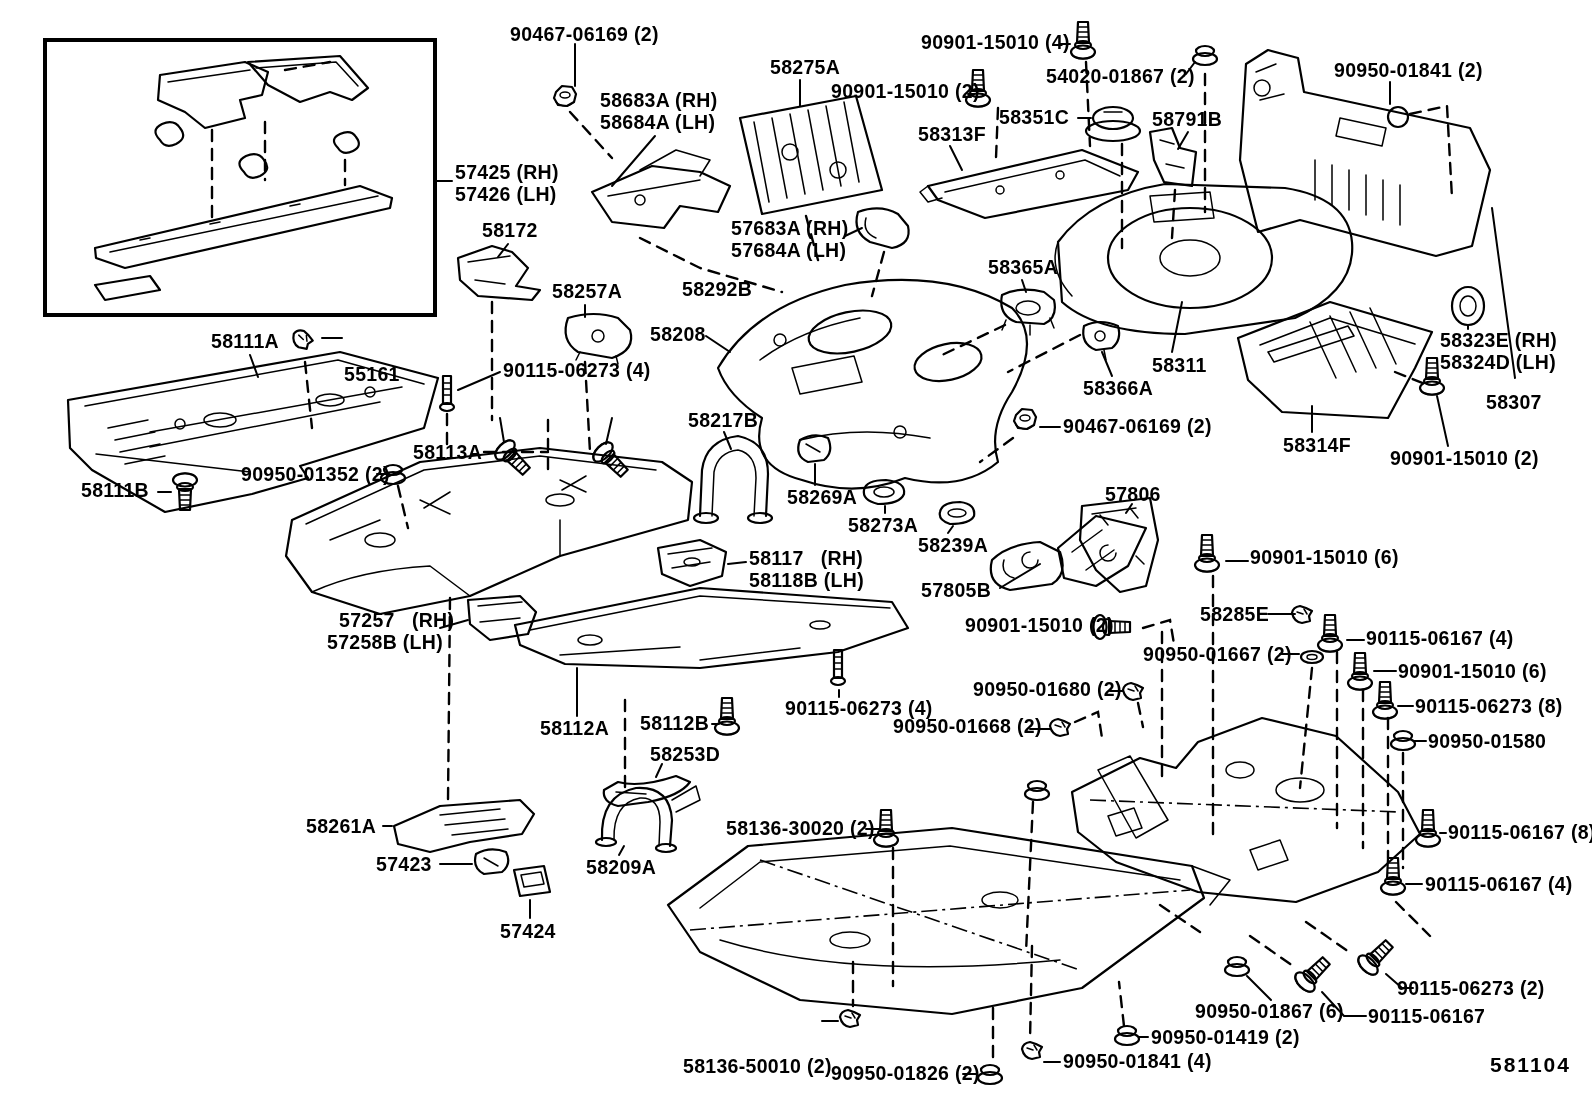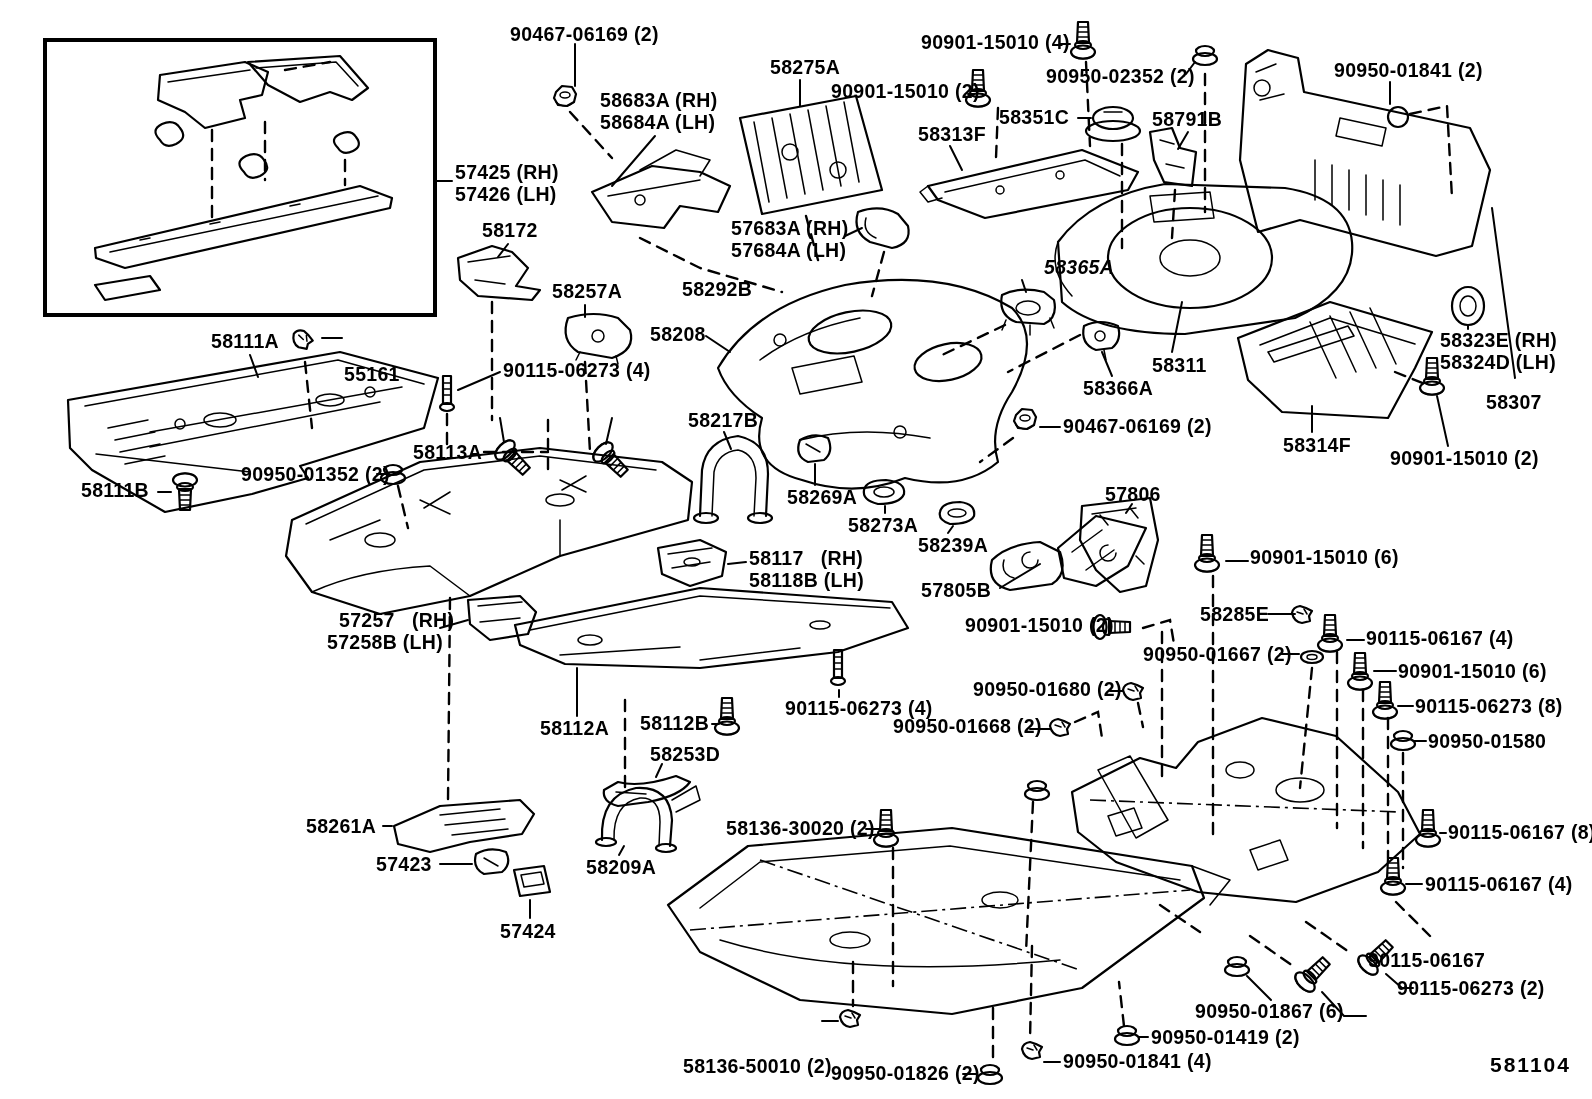--- a/index.html
+++ b/index.html
@@ -407,35 +407,35 @@
     <path class="ldr" d="M1386,974 L1402,988 H1413"></path>
     <use href="#g-bolt" transform="translate(1305,982) rotate(45)"></use>
     <path class="ldr" d="M1322,992 L1344,1016 H1366"></path>
   </svg>
 
   <div class="art" style="width:1592px;height:1099px;">
       <div class="part-label" style="left: 510px; top: 24px;">90467-06169 (2)</div>
       <div class="part-label" style="left: 921px; top: 32px;">90901-15010 (4)</div>
       <div class="part-label" style="left: 770px; top: 57px;">58275A</div>
       <div class="part-label" style="left: 831px; top: 81px;">90901-15010 (2)</div>
-      <div class="part-label" style="left: 1046px; top: 66px;">90950-02352 (2)</div>
+      <div class="part-label" style="left: 1046px; top: 66px;">54020-01867 (2)</div>
       <div class="part-label" style="left: 1334px; top: 60px;">90950-01841 (2)</div>
       <div class="part-label" style="left: 600px; top: 90px;">58683A (RH)</div>
       <div class="part-label" style="left: 600px; top: 112px;">58684A (LH)</div>
       <div class="part-label" style="left: 918px; top: 124px;">58313F</div>
       <div class="part-label" style="left: 999px; top: 107px;">58351C</div>
       <div class="part-label" style="left: 1152px; top: 109px;">58791B</div>
       <div class="part-label" style="left: 455px; top: 162px;">57425 (RH)</div>
       <div class="part-label" style="left: 455px; top: 184px;">57426 (LH)</div>
       <div class="part-label" style="left: 482px; top: 220px;">58172</div>
       <div class="part-label" style="left: 731px; top: 218px;">57683A (RH)</div>
       <div class="part-label" style="left: 731px; top: 240px;">57684A (LH)</div>
       <div class="part-label" style="left: 552px; top: 281px;">58257A</div>
       <div class="part-label" style="left: 682px; top: 279px;">58292B</div>
-      <div class="part-label" style="left: 1044px; top: 257px; font-style: italic;">58365A</div>
+      <div class="part-label" style="left: 988px; top: 257px;">58365A</div>
       <div class="part-label" style="left: 650px; top: 324px;">58208</div>
       <div class="part-label" style="left: 211px; top: 331px;">58111A</div>
       <div class="part-label" style="left: 344px; top: 328px; margin-top: 36px;">55161</div>
       <div class="part-label" style="left: 1152px; top: 355px;">58311</div>
       <div class="part-label" style="left: 1083px; top: 378px;">58366A</div>
       <div class="part-label" style="left: 503px; top: 360px;">90115-06273 (4)</div>
       <div class="part-label" style="left: 1440px; top: 330px;">58323E (RH)</div>
       <div class="part-label" style="left: 1440px; top: 352px;">58324D (LH)</div>
       <div class="part-label" style="left: 1486px; top: 392px;">58307</div>
       <div class="part-label" style="left: 688px; top: 410px;">58217B</div>
@@ -471,20 +471,20 @@
       <div class="part-label" style="left: 726px; top: 818px;">58136-30020 (2)</div>
       <div class="part-label" style="left: 306px; top: 816px;">58261A</div>
       <div class="part-label" style="left: 376px; top: 854px;">57423</div>
       <div class="part-label" style="left: 586px; top: 857px;">58209A</div>
       <div class="part-label" style="left: 1448px; top: 822px;">90115-06167 (8)</div>
       <div class="part-label" style="left: 500px; top: 921px;">57424</div>
       <div class="part-label" style="left: 1425px; top: 874px;">90115-06167 (4)</div>
       <div class="part-label" style="left: 1353px; top: 978px; margin-left: 44px;">90115-06273 (2)</div>
       <div class="part-label" style="left: 683px; top: 1056px;">58136-50010 (2)</div>
       <div class="part-label" style="left: 1195px; top: 1001px;">90950-01867 (6)</div>
-      <div class="part-label" style="left: 1368px; top: 950px;">90115-06167</div>
+      <div class="part-label" style="left: 1368px; top: 1006px;">90115-06167</div>
       <div class="part-label" style="left: 1151px; top: 1027px;">90950-01419 (2)</div>
       <div class="part-label" style="left: 1063px; top: 1051px;">90950-01841 (4)</div>
       <div class="part-label" style="left: 831px; top: 1063px;">90950-01826 (2)</div>
     </div>
 
   <div class="part-label diagram-number" style="left:1490px;top:1053px;">581104</div>
 </div>
 
 </body></html>

